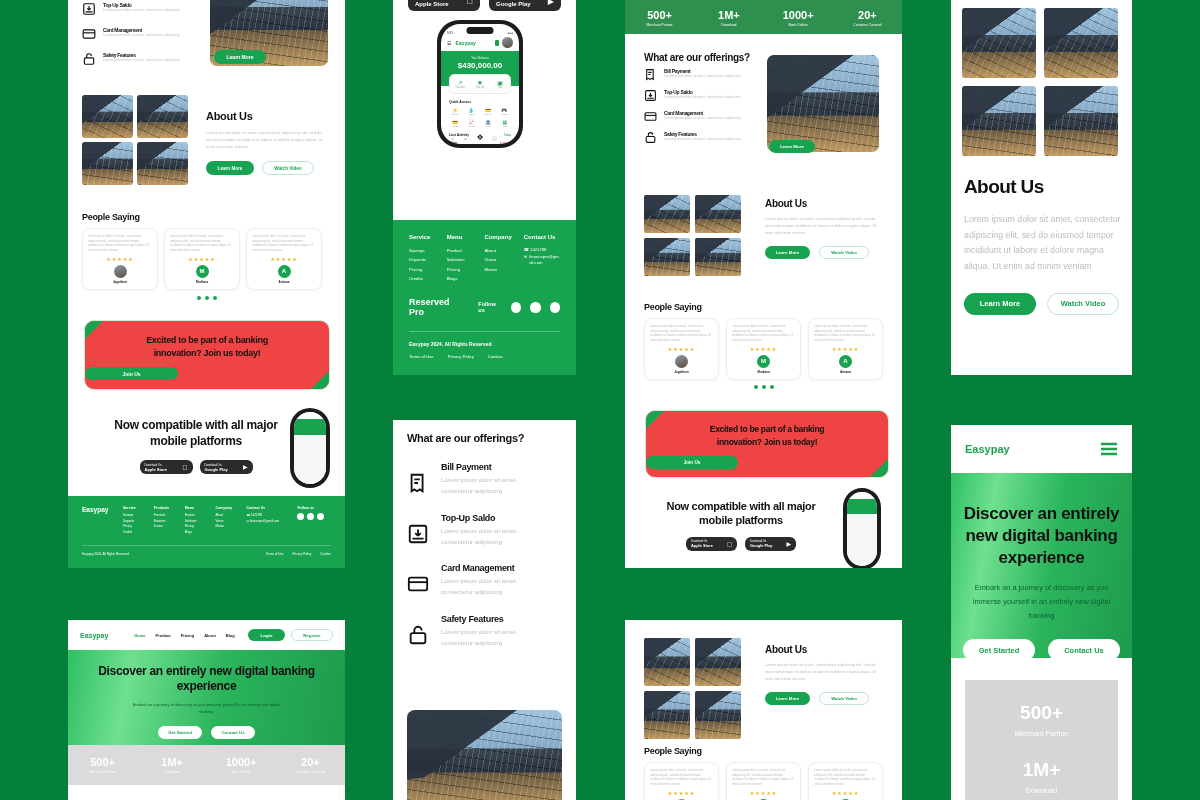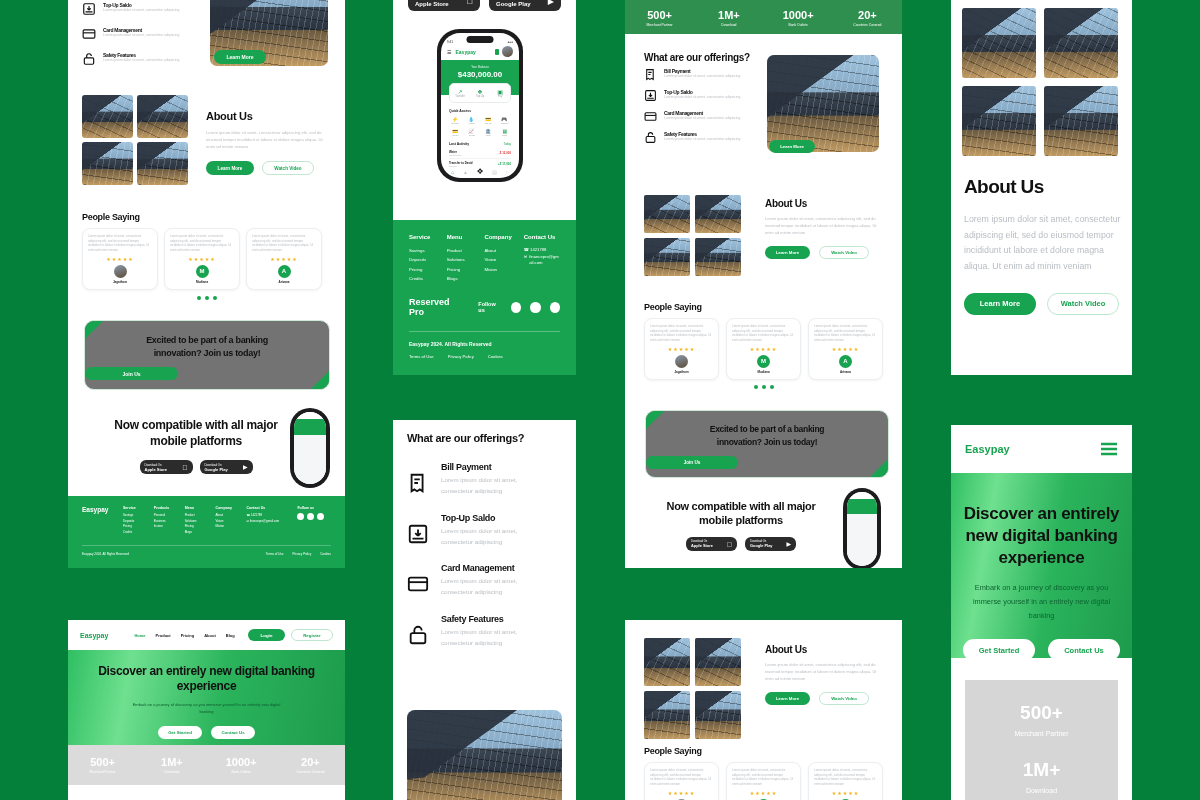--- a/index.html
+++ b/index.html
@@ -51,21 +51,21 @@
 
   
   .tcard { background:#fff; border:1px solid #eceff1; border-radius:8px; box-shadow:0 1px 3px rgba(0,0,0,.05); }
   .avatar { border-radius:50%; background:#18a350; color:#fff; display:flex; align-items:center; justify-content:center; font-weight:bold; }
   .avatar.photo-av { background:linear-gradient(160deg,#8b9bb0,#5c4a33); color:transparent; }
 
   .dot { border-radius:50%; background:#bfe6cf; display:inline-block; }
   .dot.on { background:#18a350; }
 
   
-  .cta { position:relative; border:1px solid #cfead9; border-radius:10px; background:#737373; overflow:hidden; }
+  .cta { position:relative; border:1px solid #cfead9; border-radius:10px; background:#ef4444; overflow:hidden; }
   .cta .corner-tl, .cta .corner-br { position:absolute; width:0; height:0; }
   .cta .corner-tl { top:0; left:0; border-top:18px solid #18a350; border-right:18px solid transparent; }
   .cta .corner-br { bottom:0; right:0; border-bottom:18px solid #18a350; border-left:18px solid transparent; }
 
   
   .hero-grad { background:linear-gradient(100deg,#2fbf63 0%,#6fe08f 22%,#2bb45c 55%,#1d9b4c 100%); }
   .stats-strip { background:rgba(0,0,0,.14); }
 
   
   .phone { background:#1c1c1e; border-radius:22px; padding:4px; }
@@ -326,21 +326,21 @@
       </div>
       <div class="btn-dark" style="width:72px;height:19px;display:flex;align-items:center;gap:5px;padding:0 7px;">
         <span style="flex:1;">
           <span style="display:block;font-size:3.6px;">Download On</span>
           <span style="display:block;font-size:6px;font-weight:bold;">Google Play</span>
         </span>
         <span style="font-size:8px;line-height:1;">▶</span>
       </div>
     </div>
 
-    <div class="phone" style="position:absolute;left:44px;top:29px;width:86px;height:153px;">
+    <div class="phone" style="position:absolute;left:44px;top:20px;width:86px;height:128px;">
       <div class="phone-screen" style="width:100%;height:100%;">
         <div class="notch" style="top:3px;width:27px;height:7px;"></div>
         <div style="height:12px;display:flex;align-items:flex-end;justify-content:space-between;padding:0 6px 1px;">
           <span style="font-size:3px;">9:41</span>
           <span style="font-size:3px;">●●●</span>
         </div>
 
         <div style="display:flex;align-items:center;gap:4px;padding:1px 6px 3px;">
           <span style="font-size:5px;">☰</span>
           <span style="color:#18a350;font-weight:bold;font-size:5px;">Easypay</span>

